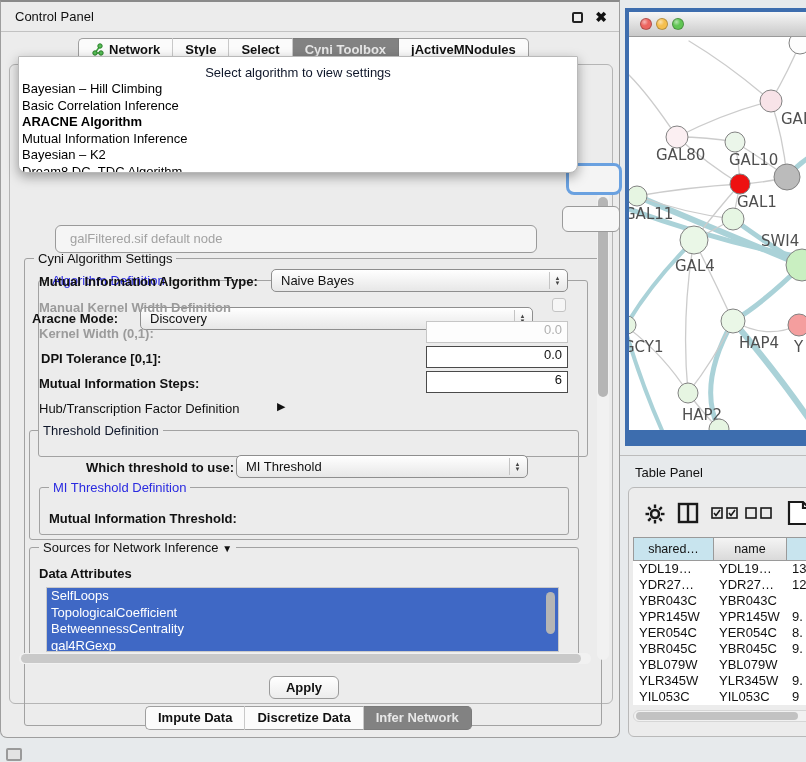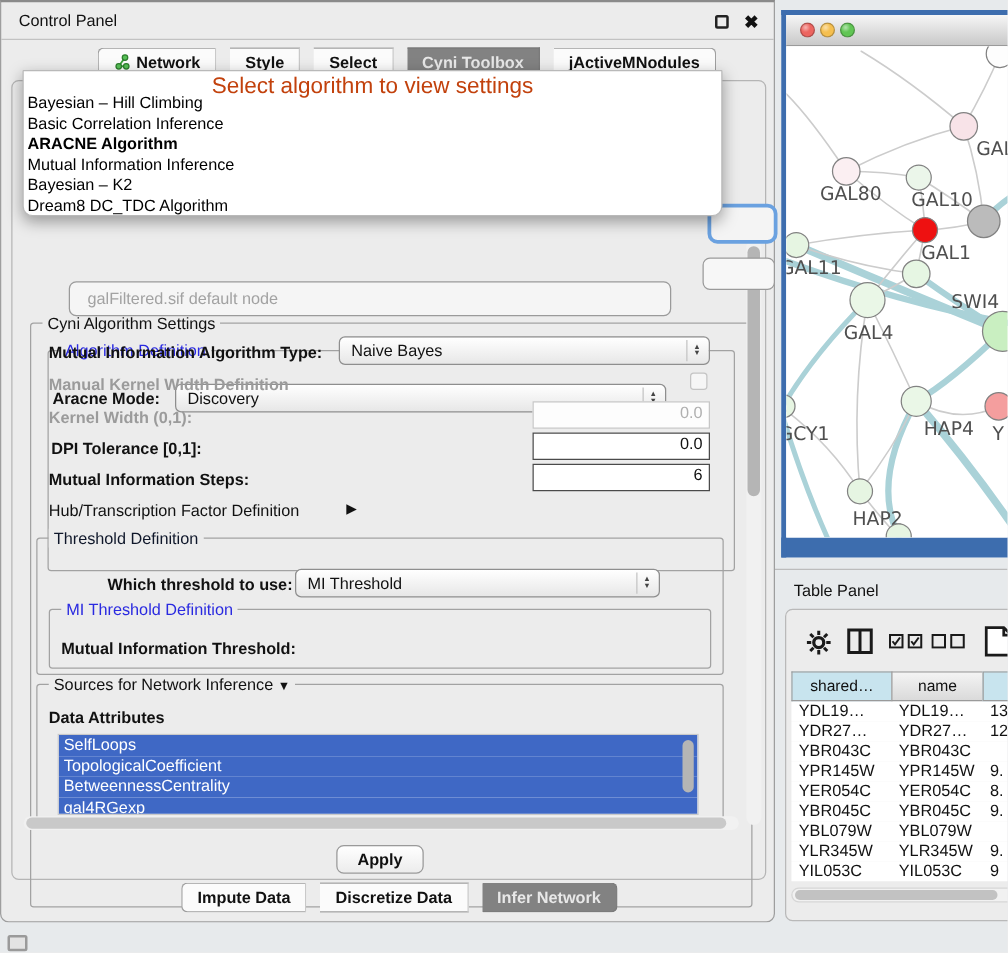--- a/index.html
+++ b/index.html
@@ -20,21 +20,21 @@
   #cp-titlebar {
     position:absolute; left:0; top:0; width:100%; height:30px;
     border-bottom:1px solid #c2c2c2;
     display:flex; align-items:center;
   }
   #cp-title { font-size:13px; color:#111; padding-left:14px; }
   #cp-float { position:absolute; right:36px; top:10px; width:11px; height:11px;
     border:2px solid #222; border-radius:2px; }
   #cp-close { position:absolute; right:12px; top:7px; font-size:14px; font-weight:bold; color:#111; }
   
-  .tabbar { position:absolute; display:flex; z-index:5;gap:11px; }
+  .tabbar { position:absolute; display:flex; z-index:5; }
   .tab {
     background:#fbfbfb; color:#111;
     border-top:1px solid #9f9f9f; border-bottom:1px solid #9f9f9f; border-right:1px solid #c9c9c9;
     padding:3px 12px 4px 12px; font-size:13px; font-weight:bold;
     display:flex; align-items:center; gap:5px; white-space:nowrap;
   }
   .tab:first-child { border-left:1px solid #9f9f9f; border-radius:5px 0 0 5px; }
   .tab:last-child  { border-right:1px solid #9f9f9f; border-radius:0 5px 5px 0; }
   .tab.selected { background:#828282; color:#e8e8e8; border-color:#7a7a7a; }
   #top-tabs { left:77px; top:36px; }
@@ -43,21 +43,21 @@
   #inner-panel {
     position:absolute; left:8px; top:62px; width:604px; height:640px;
     border:1px solid #b5b5b5; border-radius:6px; background:#ececec;
   }
   
   #algo-dropdown {
     position:absolute; left:18px; top:56px; width:560px; height:117px;
     background:#ffffff; border:1px solid #b9b9b9; border-radius:1px 1px 8px 8px;
     box-shadow:0 4px 12px rgba(0,0,0,0.35); z-index:60; overflow:hidden;
   }
-  #algo-hint { text-align:center; color:#c2410c; font-size:18px; height:16px; margin-top:1px; }
+  #algo-hint { text-align:center; color:#0f172a; font-size:13px; height:16px; margin-top:8px; }
   .algo-item { font-size:13px; height:16.5px; line-height:16.5px; padding-left:3px; color:#000; }
   .algo-item.selected { font-weight:bold; }
   
   .bg-combo-blue { position:absolute; left:556px; top:98px; width:56px; height:32px;
     border:3px solid #6aa1e0; border-radius:8px; background:#f4f4f4; z-index:2; }
   .bg-combo-gray { position:absolute; left:552px; top:141px; width:58px; height:26px;
     border:1px solid #9a9a9a; border-radius:6px; background:#f7f7f7; z-index:2; }
   #bg-table-combo { position:absolute; left:45px; top:160px; width:482px; height:28px;
     border:1px solid #9a9a9a; border-radius:6px; background:#f5f5f5; z-index:2;
     font-size:13px; color:#a2a2a2; line-height:26px; padding-left:14px; }
@@ -176,21 +176,21 @@
     <div id="bg-table-combo">galFiltered.sif default node</div>
 
     <div class="gbox" style="left:14px; top:193px; width:578px; height:468px;">
       <span class="gtitle">Cyni Algorithm Settings</span>
     </div>
 
     <div class="gbox" style="left:28px; top:215px; width:550px; height:177px;">
       <span class="gtitle blue">Algorithm Definition</span>
     </div>
 
-    <span class="flabel" style="left:32px; top:246px;">Aracne Mode:</span>
+    <span class="flabel" style="left:22px; top:246px;">Aracne Mode:</span>
     <div class="combo" style="left:130px; top:242px; width:393px;">
       <span>Discovery</span>
       <span class="stepper">
           <span>▲</span>
           <span>▼</span>
         </span>
       </div>
     </div>
 
     <span class="flabel" style="left:38px; top:272px;">Mutual Information Algorithm Type:</span>

